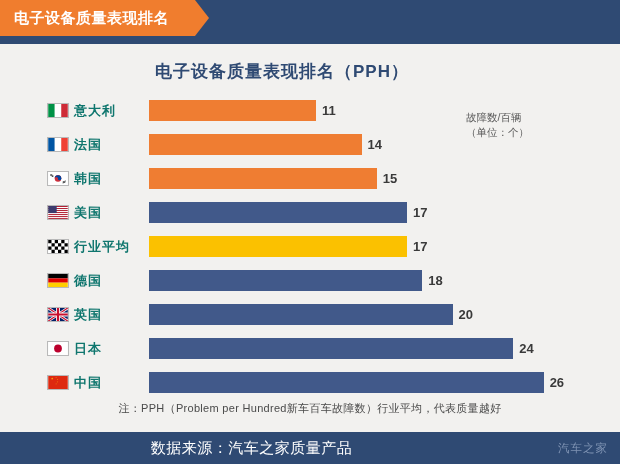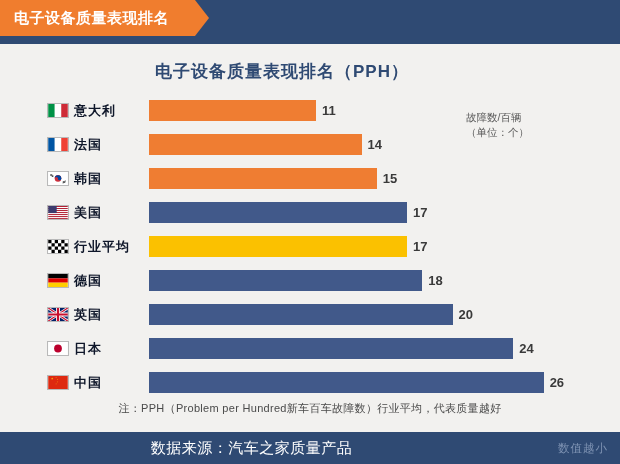--- a/index.html
+++ b/index.html
@@ -103,21 +103,21 @@
     overflow: hidden;
   }
   .flag svg { display: block; }
   .label {
     position: absolute;
     left: 74px;
     top: 6px;
     width: 72px;
     font-size: 13px;
     font-weight: bold;
-    color: #0f172a;
+    color: #0f766e;
     letter-spacing: 1px;
     white-space: nowrap;
   }
   .bar-track {
     position: absolute;
     left: 149px;
     top: 4px;
     height: 21px;
     right: 17px;
   }
@@ -355,16 +355,16 @@
             <div class="bar-value" style="left: 400.643px;">26</div>
           </div>
         </div>
       </div>
 
     <div class="footnote">注：PPH（Problem per Hundred新车百车故障数）行业平均，代表质量越好</div>
   </div>
 
   <div class="footer">
     <div class="footer-source">数据来源：汽车之家质量产品</div>
-    <div class="footer-brand">数值越小</div>
+    <div class="footer-brand">汽车之家</div>
   </div>
 
 </div>
 
 </body></html>

